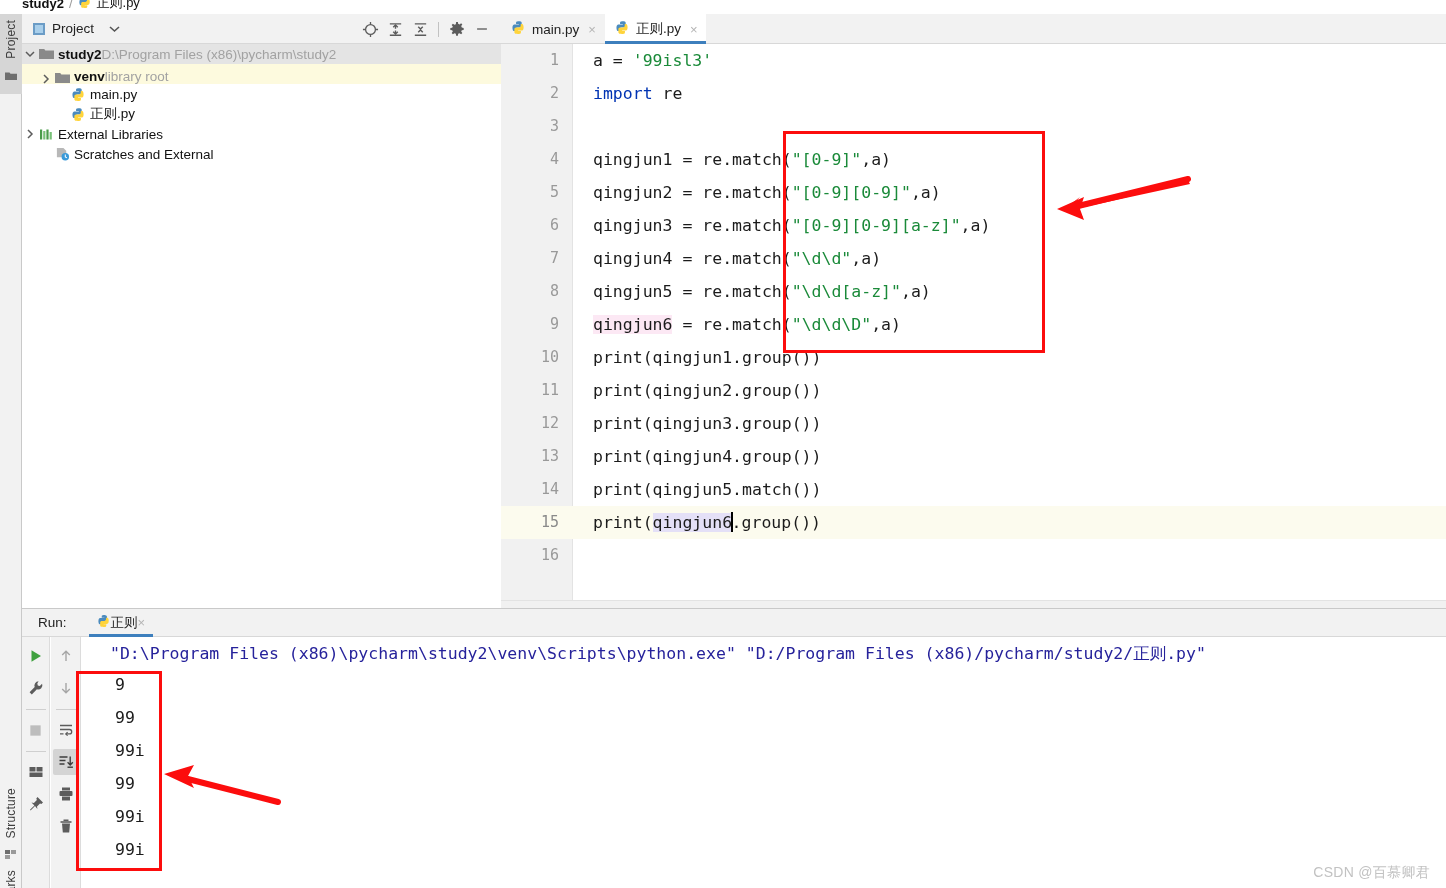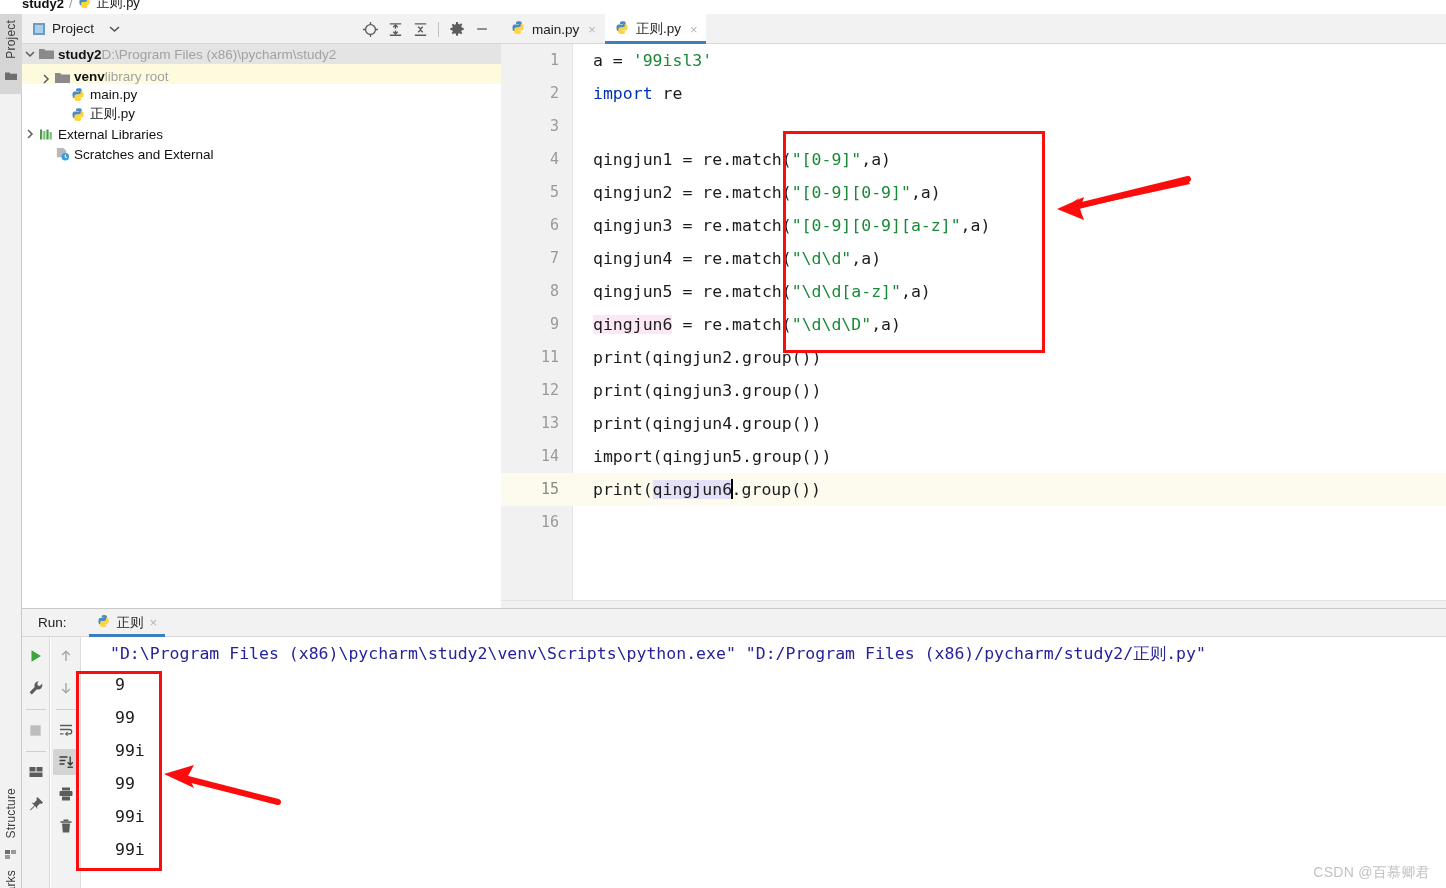--- a/index.html
+++ b/index.html
@@ -160,21 +160,21 @@
     position:absolute; left:22px; top:608px; width:1424px; height:328px;
     background:#ffffff; border-top:1px solid #c9c9c9;
   }
   #run-tabbar{
     position:absolute; left:0; top:0; width:1424px; height:28px;
     background:#f2f2f2; border-bottom:1px solid #d8d8d8;
     display:flex; align-items:center;
   }
   #run-label{ margin-left:16px; font-size:13.5px; color:#222; }
   #run-tab{
-    margin-left:22px; display:flex; align-items:center; gap:6px;
+    margin-left:22px; display:flex; align-items:center; 
     height:28px; padding:0 8px; position:relative; font-size:13.5px; color:#222;
   }
   #run-tab:after{
     content:""; position:absolute; left:0; bottom:0; width:100%; height:3px;
     background:#3d7fbd;
   }
   #run-tab .tab-close{ color:#b4b4b4; font-size:13px; }
 
   #run-toolbar-a{
     position:absolute; left:0; top:28px; width:28px; height:252px;
@@ -416,24 +416,25 @@
   <div id="code-area">
       <div class="cline"><span class="lnum">1</span><span class="ctext"><span>a = </span><span class="str">'99isl3'</span></span></div>
       <div class="cline"><span class="lnum">2</span><span class="ctext"><span class="kw">import</span><span> re</span></span></div>
       <div class="cline"><span class="lnum">3</span><span class="ctext"></span></div>
       <div class="cline"><span class="lnum">4</span><span class="ctext"><span>qingjun1 = re.match(</span><span class="str">"[0-9]"</span><span>,a)</span></span></div>
       <div class="cline"><span class="lnum">5</span><span class="ctext"><span>qingjun2 = re.match(</span><span class="str">"[0-9][0-9]"</span><span>,a)</span></span></div>
       <div class="cline"><span class="lnum">6</span><span class="ctext"><span>qingjun3 = re.match(</span><span class="str">"[0-9][0-9][a-z]"</span><span>,a)</span></span></div>
       <div class="cline"><span class="lnum">7</span><span class="ctext"><span>qingjun4 = re.match(</span><span class="str">"\d\d"</span><span>,a)</span></span></div>
       <div class="cline"><span class="lnum">8</span><span class="ctext"><span>qingjun5 = re.match(</span><span class="str">"\d\d[a-z]"</span><span>,a)</span></span></div>
       <div class="cline"><span class="lnum">9</span><span class="ctext"><span class="hl-pink">qingjun6</span><span> = re.match(</span><span class="str">"\d\d\D"</span><span>,a)</span></span></div>
+      <div class="cline"><span class="lnum">10</span><span class="ctext"><span>print(qingjun1.group())</span></span></div>
       <div class="cline"><span class="lnum">11</span><span class="ctext"><span>print(qingjun2.group())</span></span></div>
       <div class="cline"><span class="lnum">12</span><span class="ctext"><span>print(qingjun3.group())</span></span></div>
       <div class="cline"><span class="lnum">13</span><span class="ctext"><span>print(qingjun4.group())</span></span></div>
-      <div class="cline"><span class="lnum">14</span><span class="ctext"><span>import(qingjun5.group())</span></span></div>
+      <div class="cline"><span class="lnum">14</span><span class="ctext"><span>print(qingjun5.match())</span></span></div>
       <div class="cline current"><span class="lnum">15</span><span class="ctext"><span>print(</span><span class="hl-sel">qingjun6</span><span class="caret"></span><span>.group())</span></span></div>
       <div class="cline"><span class="lnum">16</span><span class="ctext"></span></div>
     </div>
 </div>
 <div id="editor-bottom-strip"></div>
 
 <div id="run-panel">
 
   <div id="run-tabbar">
     <span id="run-label">Run:</span>

